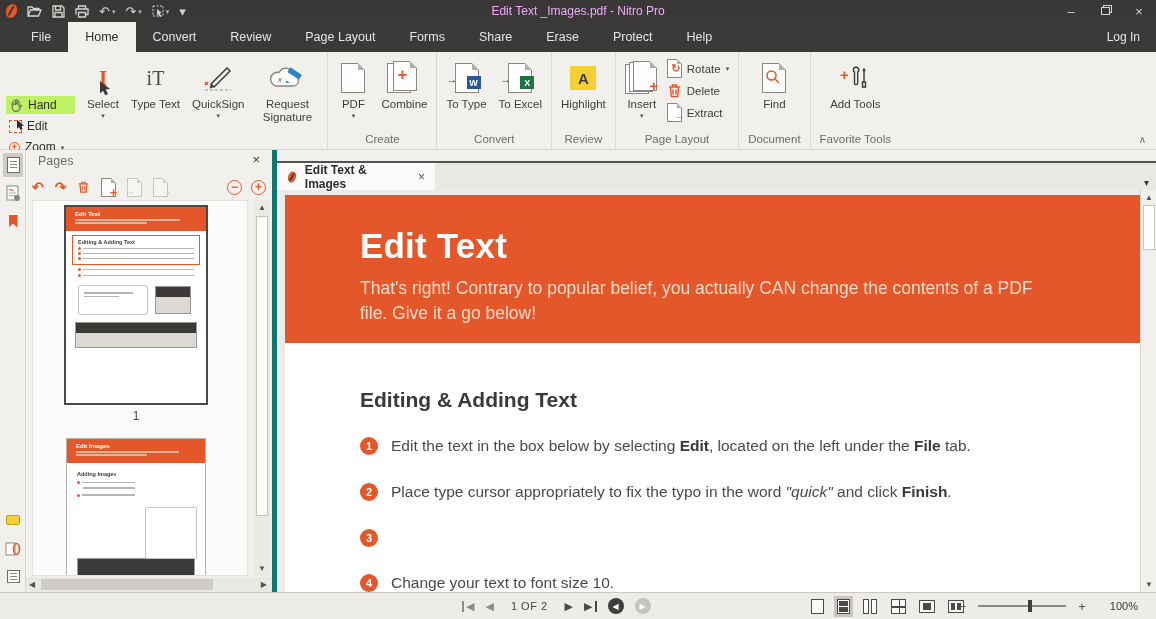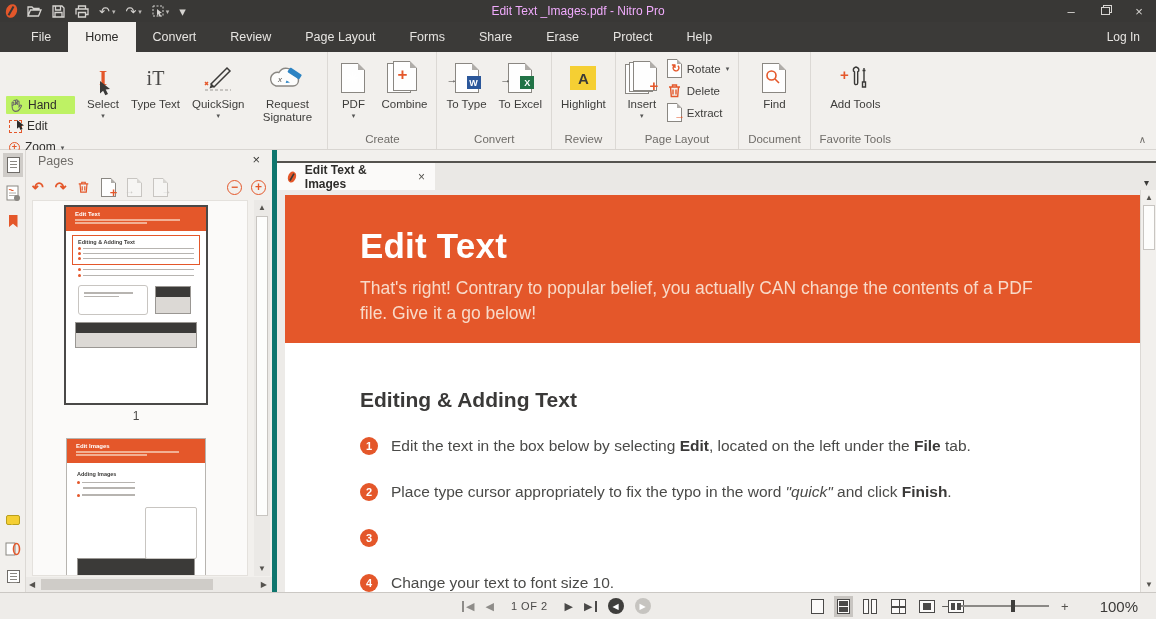--- a/index.html
+++ b/index.html
@@ -143,21 +143,21 @@
   .vi-grid::before { content:""; position:absolute; left:50%; top:0; bottom:0; width:1.5px; background:#4A4948; }
   .vi-grid::after { content:""; position:absolute; top:50%; left:0; right:0; height:1.5px; background:#4A4948; }
   .vi-mon { width:16px; height:13px; }
   .vi-mon::before { content:""; position:absolute; left:3px; top:2px; right:3px; bottom:2px; background:#4A4948; }
   .vi-mon2::before { content:""; position:absolute; left:2px; top:2px; width:4px; bottom:2px; background:#4A4948; }
   .vi-mon2::after { content:""; position:absolute; right:2px; top:2px; width:4px; bottom:2px; background:#4A4948; }
   .sb-zoom { position:absolute; right:18px; top:0; height:100%; display:flex; align-items:center; gap:12px; }
   .zglyph { font-size:13px; color:#55534F; }
   .ztrack { width:88px; height:2px; background:#8B8986; position:relative; }
   .zthumb { position:absolute; left:57%; top:-5px; width:4px; height:12px; background:#3F3E3C; }
-  .zoomlabel { font-size:15px; color:#3B3A38; margin-left:19px; }
+  .zoomlabel { font-size:11px; color:#3B3A38; margin-left:12px; }
 </style>
 </head>
 <body>
 
 <div class="app">
 
   <div class="titlebar">
     <div class="qat">
       <span class="nitro-logo"></span>
       <span class="qico">

